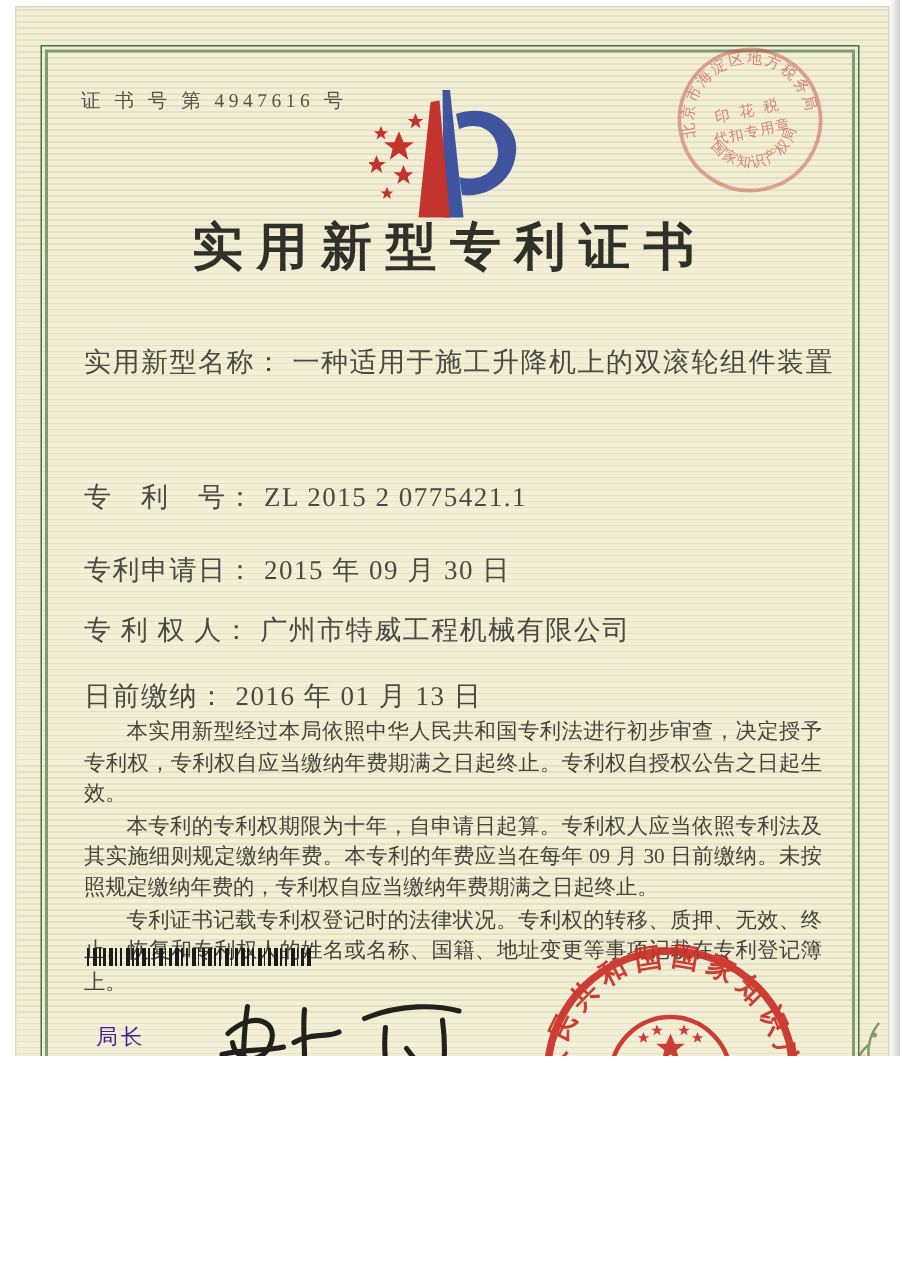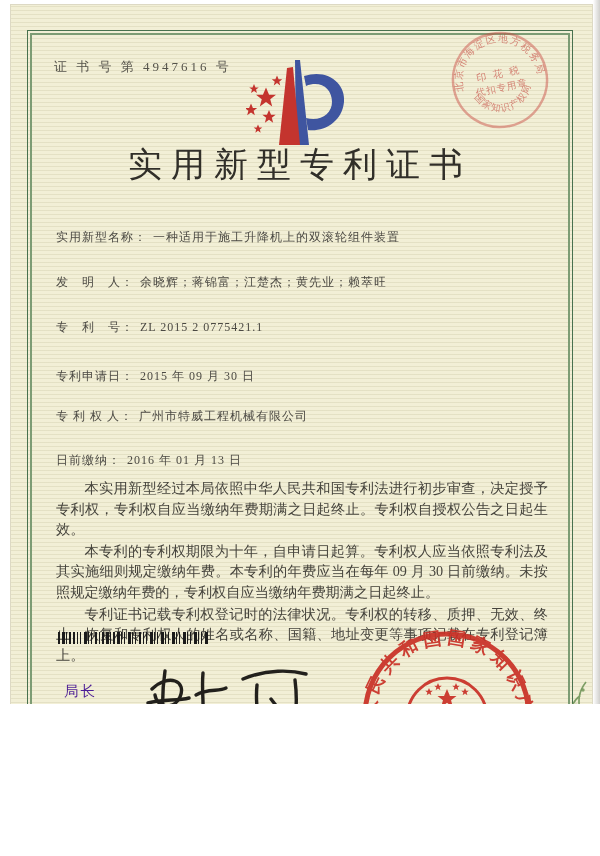--- a/index.html
+++ b/index.html
@@ -32,24 +32,24 @@
   .frame-inner{
     position:absolute;left:2px;top:2px;right:2px;bottom:2px;
     border:2px solid #7d9c74;
   }
   .certno{
     position:absolute;left:54px;top:58px;
     font-size:13px;letter-spacing:3px;color:#55534b;white-space:nowrap;
   }
   .title{
     position:absolute;left:0;top:142px;width:600px;text-align:center;
-    font-size:34px;font-weight:400;letter-spacing:9px;color:#312f29;
+    font-size:34px;font-weight:700;letter-spacing:9px;color:#312f29;
   }
   .field{
-    position:absolute;left:56px;font-size:12px;color:#4b4943;
+    position:absolute;left:56px;font-size:18px;color:#4b4943;
     letter-spacing:1px;white-space:nowrap;
   }
   .flabel{margin-right:6px;}
   .legal{
     position:absolute;left:56px;top:478px;width:492px;
     font-size:14.2px;line-height:20.6px;color:#45433c;
     text-align:justify;
   }
   .legal p{margin:0 0 1px 0;text-indent:2em;}
   .barcode{
@@ -116,23 +116,20 @@
       <use href="#star" transform="translate(5,50) scale(0.65)"></use>
       <use href="#star" transform="translate(23,57) scale(0.7)"></use>
       <use href="#star" transform="translate(12,69) scale(0.45)"></use>
     </g>
   </svg>
 
   <div class="title">实用新型专利证书</div>
 
   <div class="field" style="top:229px">
     <span class="flabel">实用新型名称：</span><span class="fvalue">一种适用于施工升降机上的双滚轮组件装置</span>
-  </div>
-  <div class="field" style="top:274px">
-    <span class="flabel">发　明　人：</span><span class="fvalue">余晓辉；蒋锦富；江楚杰；黄先业；赖萃旺</span>
   </div>
   <div class="field" style="top:319px">
     <span class="flabel">专　利　号：</span><span class="fvalue">ZL 2015 2 0775421.1</span>
   </div>
   <div class="field" style="top:368px">
     <span class="flabel">专利申请日：</span><span class="fvalue">2015 年 09 月 30 日</span>
   </div>
   <div class="field" style="top:408px">
     <span class="flabel">专 利 权 人：</span><span class="fvalue">广州市特威工程机械有限公司</span>
   </div>

